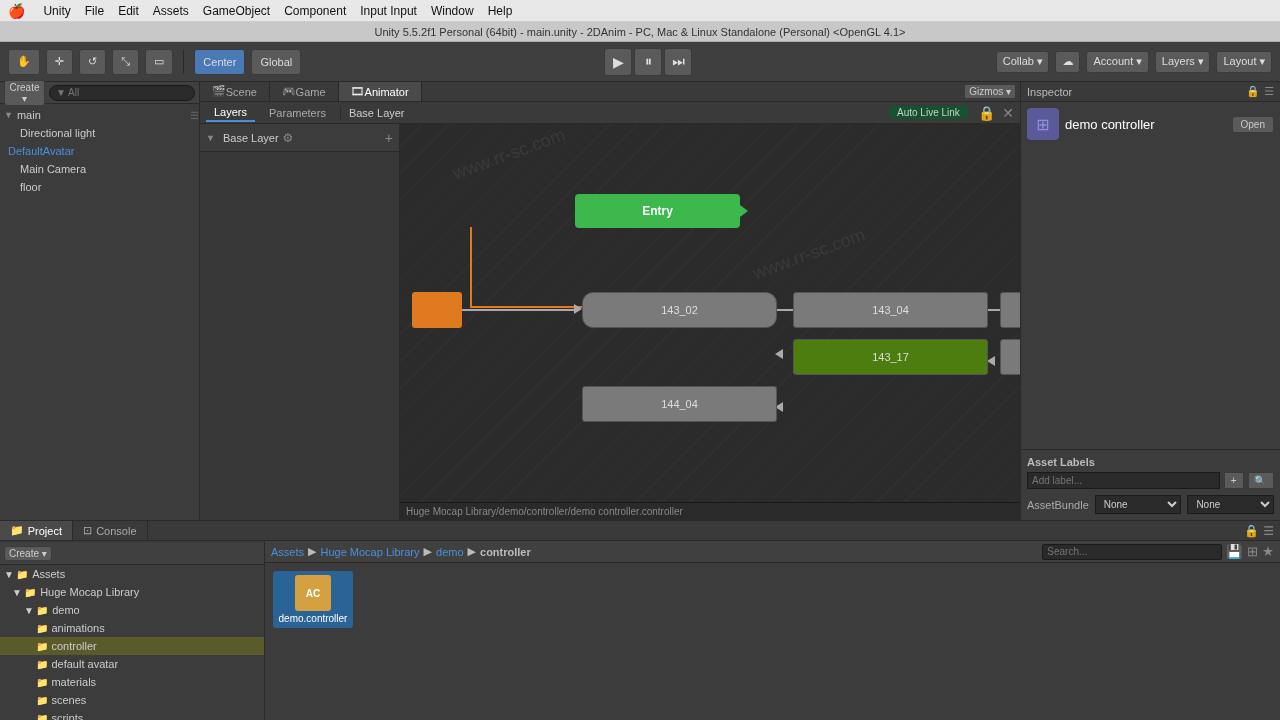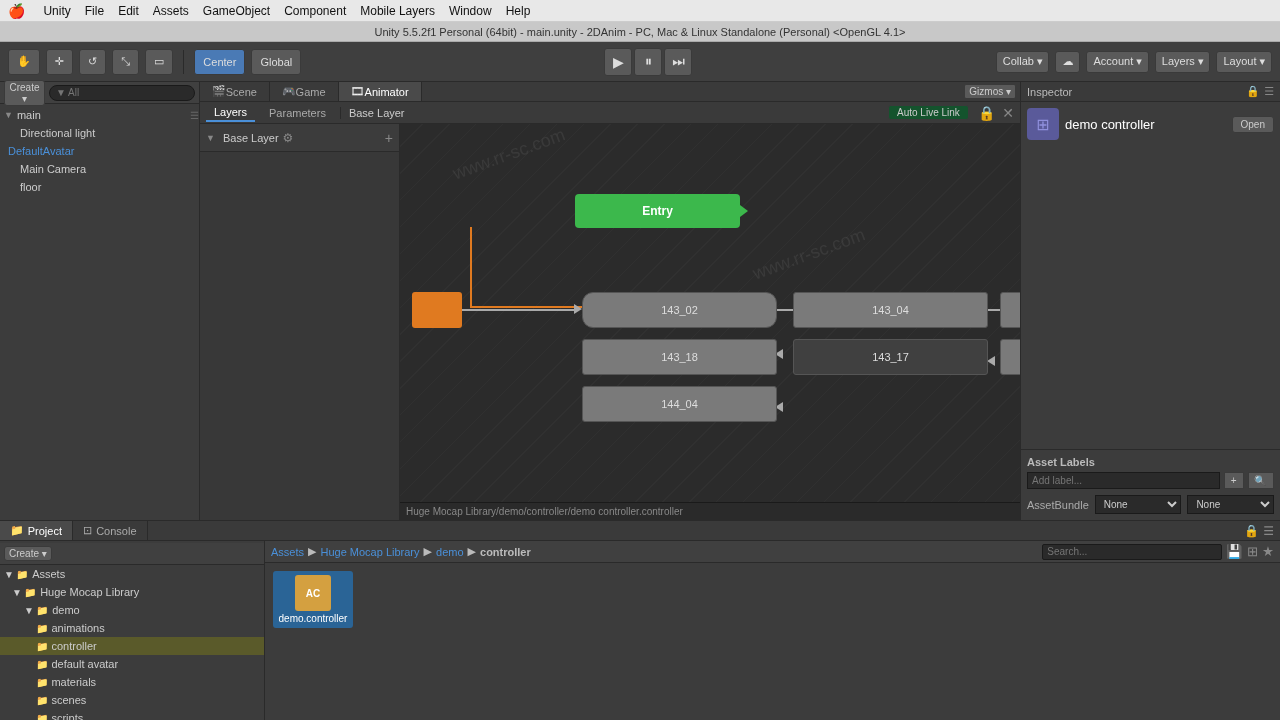--- a/index.html
+++ b/index.html
@@ -470,21 +470,21 @@
 <body>
 
 <div id="menu-bar">
   <span class="apple-logo">🍎</span>
   <span class="menu-item">Unity</span>
   <span class="menu-item">File</span>
   <span class="menu-item">Edit</span>
   <span class="menu-item">Assets</span>
   <span class="menu-item">GameObject</span>
   <span class="menu-item">Component</span>
-  <span class="menu-item">Mobile Layers</span>
+  <span class="menu-item">Input Input</span>
   <span class="menu-item">Window</span>
   <span class="menu-item">Help</span>
 </div>
 
 <div id="title-bar">
   <span>Unity 5.5.2f1 Personal (64bit) - main.unity - 2DAnim - PC, Mac &amp; Linux Standalone (Personal) &lt;OpenGL 4.1&gt;</span>
 </div>
 
 <div id="toolbar">
 
@@ -642,26 +642,23 @@
             <span>143_04</span>
           </div>
 
           <div style="position:absolute; top:185px; left:588px; width:100px; height:2px; background:#aaa;"></div>
 
           <div class="state-node state-gray" style="position:absolute; top:168px; left:600px; width:120px; height:36px; background:#7a7a7a; border:1px solid #555; border-radius:3px; display:flex; align-items:center; justify-content:center; font-size:11px; color:#ddd;">
             
           </div>
 
           <div style="position:absolute; top:225px; left:375px; width:0;height:0;border-top:5px solid transparent;border-bottom:5px solid transparent;border-right:8px solid #aaa;"></div>
-          <div class="state-node state-gray" style="position:absolute; top:215px; left:182px; width:195px; height:36px; background:#7a7a7a; border:1px solid #555; border-radius:3px; display:flex; align-items:center; justify-content:center; font-size:11px; color:#ddd;">
-            <span>143_18</span>
-          </div>
 
           <div style="position:absolute; top:232px; left:587px; width:0;height:0;border-top:5px solid transparent;border-bottom:5px solid transparent;border-right:8px solid #aaa;"></div>
-          <div class="state-node state-gray" style="position:absolute; top:215px; left:393px; width:195px; height:36px; background:#404040; border:1px solid #555; border-radius:3px; display:flex; align-items:center; justify-content:center; font-size:11px; color:#ddd;">
+          <div class="state-node state-gray" style="position:absolute; top:215px; left:393px; width:195px; height:36px; background:#4d7c0f; border:1px solid #555; border-radius:3px; display:flex; align-items:center; justify-content:center; font-size:11px; color:#ddd;">
             <span>143_17</span>
           </div>
           <div class="state-node state-gray" style="position:absolute; top:215px; left:600px; width:120px; height:36px; background:#7a7a7a; border:1px solid #555; border-radius:3px; display:flex; align-items:center; justify-content:center; font-size:11px; color:#ddd;">
             
           </div>
 
           <div style="position:absolute; top:278px; left:375px; width:0;height:0;border-top:5px solid transparent;border-bottom:5px solid transparent;border-right:8px solid #aaa;"></div>
           <div class="state-node state-gray" style="position:absolute; top:262px; left:182px; width:195px; height:36px; background:#7a7a7a; border:1px solid #555; border-radius:3px; display:flex; align-items:center; justify-content:center; font-size:11px; color:#ddd;">
             <span>144_04</span>
           </div>

